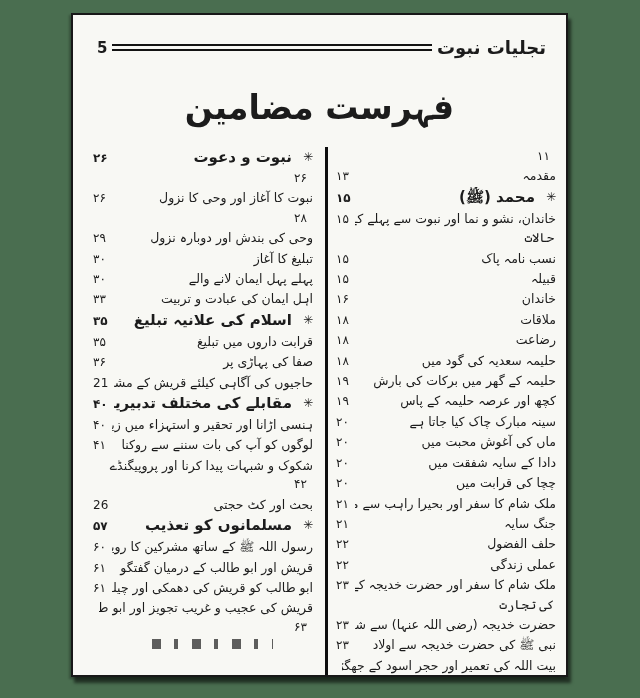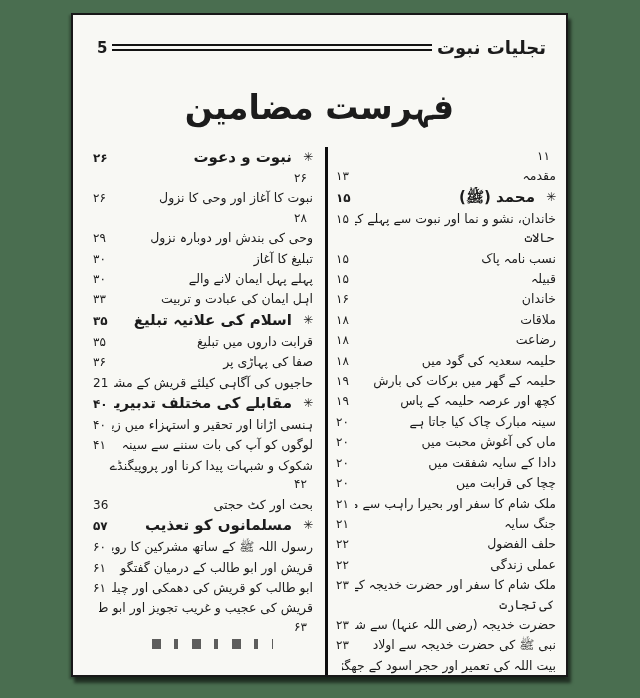--- a/index.html
+++ b/index.html
@@ -220,33 +220,33 @@
           </div>
           <div class="row heading">
             <span class="t"><span class="star">✳</span><span>مقابلے کی مختلف تدبیریں</span></span>
             <span class="num">۴۰</span>
           </div>
           <div class="row">
             <span class="t">ہنسی اڑانا اور تحقیر و استہزاء میں زیادتی کرنا</span>
             <span class="num">۴۰</span>
           </div>
           <div class="row">
-            <span class="t">لوگوں کو آپ کی بات سننے سے سینہ</span>
+            <span class="t">لوگوں کو آپ کی بات سننے سے روکنا</span>
             <span class="num">۴۱</span>
           </div>
           <div class="row">
             <span class="t">شکوک و شبہات پیدا کرنا اور پروپیگنڈے</span>
             <span class="num"></span>
           </div>
           <div class="row cont">
             <span class="num">۴۲</span>
           </div>
           <div class="row">
             <span class="t">بحث اور کٹ حجتی</span>
-            <span class="num">36</span>
+            <span class="num">26</span>
           </div>
           <div class="row heading">
             <span class="t"><span class="star">✳</span><span>مسلمانوں کو تعذیب</span></span>
             <span class="num">۵۷</span>
           </div>
           <div class="row">
             <span class="t">رسول اللہ ﷺ کے ساتھ مشرکین کا رویہ</span>
             <span class="num">۶۰</span>
           </div>
           <div class="row">

